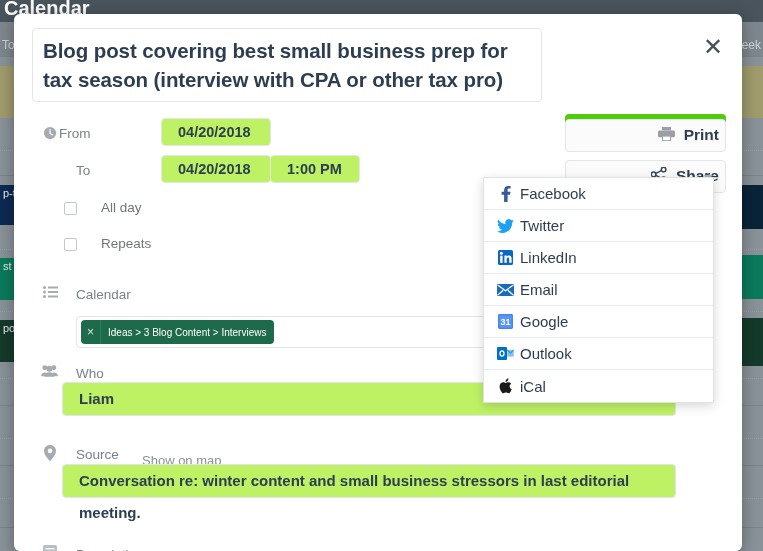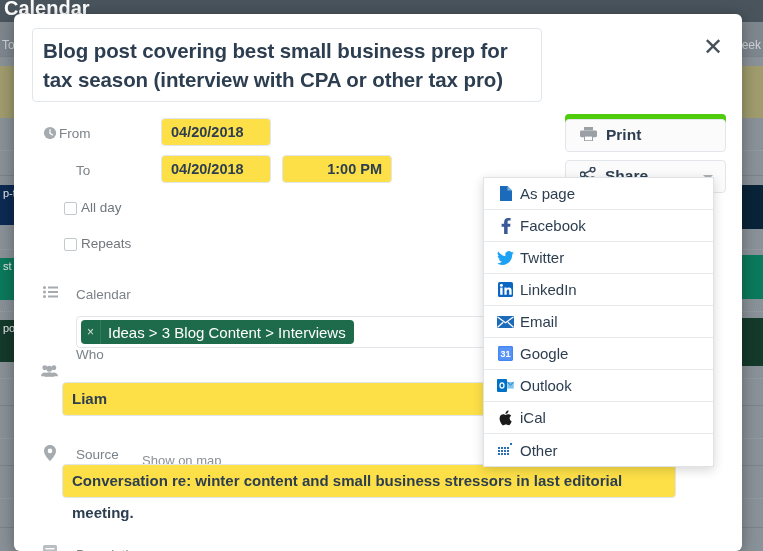--- a/index.html
+++ b/index.html
@@ -149,35 +149,35 @@
   .field-label {
     position: absolute;
     color: #7b8288;
     font-size: 13.5px;
     line-height: 18px;
   }
   .text-input {
     position: absolute;
     border: 1px solid #e2e6ea;
     border-radius: 4px;
-    background: #fde047;
+    background: #bef264;
     color: #2c3e50;
     font-size: 14.5px;
     font-weight: bold;
     font-family: "Liberation Sans", sans-serif;
-    padding: 0 9px;
+    padding: 0 16px;
     box-sizing: border-box;
     height: 28px;
     line-height: 26px;
   }
   .check-row {
     position: absolute;
     display: flex;
     align-items: center;
-    gap: 4px;
+    gap: 24px;
   }
   .checkbox {
     width: 13px;
     height: 13px;
     border: 1px solid #c3c8cc;
     border-radius: 2px;
     background: #fff;
     box-sizing: border-box;
     cursor: pointer;
   }
@@ -215,21 +215,21 @@
     color: #d6e6dd;
     font-size: 12px;
     border-right: 1px solid #2f7e5c;
     cursor: pointer;
   }
   .chip-label {
     display: flex;
     align-items: center;
     padding: 0 8px 0 7px;
     color: #ffffff;
-    font-size: 15px;
+    font-size: 10px;
   }
 
   .show-on-map {
     position: absolute;
     left: 128px;
     top: 439px;
     color: #8a9197;
     font-size: 13px;
     text-decoration: underline;
     cursor: pointer;
@@ -259,21 +259,21 @@
     left: 551px;
     width: 161px;
     height: 33px;
     background: #fbfbfc;
     border: 1px solid #e2e6ea;
     border-radius: 4px;
     color: #2c3e50;
     font-size: 15.5px;
     font-weight: bold;
     font-family: "Liberation Sans", sans-serif;
-    text-align: left;
+    text-align: right;
     padding-left: 14px;
     cursor: pointer;
     box-sizing: border-box;
   }
   .print-btn { top: 105px; }
   .share-btn { top: 146px; }
   .btn-ico {
     display: inline-block;
     margin-right: 9px;
     vertical-align: middle;
@@ -375,21 +375,21 @@
     <svg width="14" height="14" viewBox="0 0 16 16">
         <circle cx="8" cy="8" r="7" fill="#a6abb0"></circle>
         <path d="M8 4v4.4l3 1.8" stroke="#ffffff" stroke-width="1.4" fill="none" stroke-linecap="round"></path>
       </svg>
   </div>
   <div class="field-label" style="left:45px;top:111px;">From</div>
   <div class="text-input" style="left:147px;top:104px;width:110px;">04/20/2018</div>
 
   <div class="field-label" style="left:62px;top:148px;">To</div>
   <div class="text-input" style="left:147px;top:141px;width:110px;">04/20/2018</div>
-  <div class="text-input" style="left:268px;top:141px;width:110px;text-align:right;">1:00 PM</div>
+  <div class="text-input" style="left:256px;top:141px;width:90px;">1:00 PM</div>
 
   <div class="check-row" style="left:50px;top:186px;">
     <span class="checkbox"></span>
     <span class="check-label">All day</span>
   </div>
   <div class="check-row" style="left:50px;top:222px;">
     <span class="checkbox"></span>
     <span class="check-label">Repeats</span>
   </div>
 
@@ -414,21 +414,21 @@
   <div class="field-icon" style="left:26px;top:350px;">
     <svg width="17" height="13" viewBox="0 0 18 13">
       <circle cx="4" cy="3.6" r="2.6" fill="#a6abb0"></circle>
         <circle cx="13.6" cy="3.6" r="2.6" fill="#a6abb0"></circle>
       <circle cx="8.8" cy="4.6" r="3.1" fill="#a6abb0"></circle>
       <path d="M0 12.5c0-2.4 1.8-4 4-4s4 1.6 4 4z" fill="#a6abb0"></path>
       <path d="M10 12.5c0-2.4 1.8-4 3.6-4s4.4 1.6 4.4 4z" fill="#a6abb0"></path>
       <path d="M3.6 13c0-2.8 2.2-4.6 5.2-4.6S14 10.2 14 13z" fill="#a6abb0"></path>
     </svg>
   </div>
-  <div class="field-label" style="left:62px;top:332px;">Who</div>
+  <div class="field-label" style="left:62px;top:351px;">Who</div>
   <div class="text-input" style="left:48px;top:368px;width:614px;height:34px;line-height:32px;font-size:15px;">Liam</div>
 
   <div class="field-icon" style="left:27px;top:431px;">
     <svg width="12" height="16" viewBox="0 0 12 16">
         <path d="M6 0C2.7 0 0 2.6 0 5.9 0 10.2 6 16 6 16s6-5.8 6-10.1C12 2.6 9.3 0 6 0zm0 8.2a2.3 2.3 0 110-4.6 2.3 2.3 0 010 4.6z" fill="#a6abb0"></path>
       </svg>
   </div>
   <div class="field-label" style="left:62px;top:432px;">Source</div>
   <div class="show-on-map">Show on map</div>
   <div class="text-input" style="left:48px;top:450px;width:614px;height:34px;line-height:32px;font-size:15px;">Conversation re: winter content and small business stressors in last editorial meeting.</div>
@@ -470,29 +470,20 @@
         <circle cx="2.6" cy="7.4" r="2.3" fill="none" stroke="#36495b" stroke-width="1.5"></circle>
         <path d="M4.8 6.4l5.6-2.8M4.8 8.4l5.6 2.8" stroke="#36495b" stroke-width="1.5" fill="none"></path>
       </svg>
     </span><span>Share</span>
     <span class="caret"></span>
   </button>
 </div>
 
 <div id="share-menu">
 
-  <div class="menu-item">
-    <span class="menu-ico">
-      <svg width="12" height="15" viewBox="0 0 12 15">
-          <path d="M0 0h7.5L12 4.5V15H0z" fill="#1c6bba"></path>
-          <path d="M7.5 0L12 4.5H7.5z" fill="#7fb3e0"></path>
-        </svg>
-    </span>
-    <span class="menu-label">As page</span>
-  </div>
 
   <div class="menu-item">
     <span class="menu-ico">
       <svg width="10" height="16" viewBox="0 0 10 16">
           <path d="M6.6 16V8.7h2.5l.4-2.9H6.6V4c0-.8.2-1.4 1.4-1.4H9.6V.1C9.3.1 8.3 0 7.1 0 4.7 0 3.1 1.5 3.1 4.2v1.6H.6v2.9h2.5V16z" fill="#3b5998"></path>
         </svg>
     </span>
     <span class="menu-label">Facebook</span>
   </div>
 
@@ -554,35 +545,13 @@
 
   <div class="menu-item">
     <span class="menu-ico">
       <svg width="13" height="16" viewBox="0 0 13 16">
           <path d="M10.6 8.5c0-1.9 1.5-2.8 1.6-2.8-.9-1.3-2.2-1.5-2.7-1.5-1.2-.1-2.3.7-2.9.7-.6 0-1.5-.7-2.4-.7-1.3 0-2.4.7-3 1.9-1.3 2.2-.3 5.5 1 7.3.6.9 1.4 1.9 2.4 1.8.9 0 1.3-.6 2.4-.6s1.4.6 2.4.6 1.7-.9 2.3-1.8c.7-1 1-2 1-2.1 0 0-1.9-.7-2.1-2.8zM8.7 2.8c.5-.6.9-1.5.8-2.4-.8 0-1.7.5-2.2 1.2-.5.6-.9 1.5-.8 2.4.9.1 1.7-.5 2.2-1.2z" fill="#1a1a1a"></path>
         </svg>
     </span>
     <span class="menu-label">iCal</span>
   </div>
 
-  <div class="menu-item">
-    <span class="menu-ico">
-      <svg width="15" height="14" viewBox="0 0 15 14">
-        <g fill="#2a6fb5">
-          <rect x="0" y="4" width="2" height="2"></rect>
-            <rect x="3" y="4" width="2" height="2"></rect>
-            <rect x="6" y="4" width="2" height="2"></rect>
-            <rect x="9" y="4" width="2" height="2"></rect>
-          <rect x="0" y="7" width="2" height="2"></rect>
-            <rect x="3" y="7" width="2" height="2"></rect>
-            <rect x="6" y="7" width="2" height="2"></rect>
-            <rect x="9" y="7" width="2" height="2"></rect>
-          <rect x="0" y="10" width="2" height="2"></rect>
-            <rect x="3" y="10" width="2" height="2"></rect>
-            <rect x="6" y="10" width="2" height="2"></rect>
-            <rect x="9" y="10" width="2" height="2"></rect>
-          <rect x="12" y="0" width="2" height="2"></rect>
-        </g>
-      </svg>
-    </span>
-    <span class="menu-label">Other</span>
-  </div>
 </div>
 
 </body></html>

